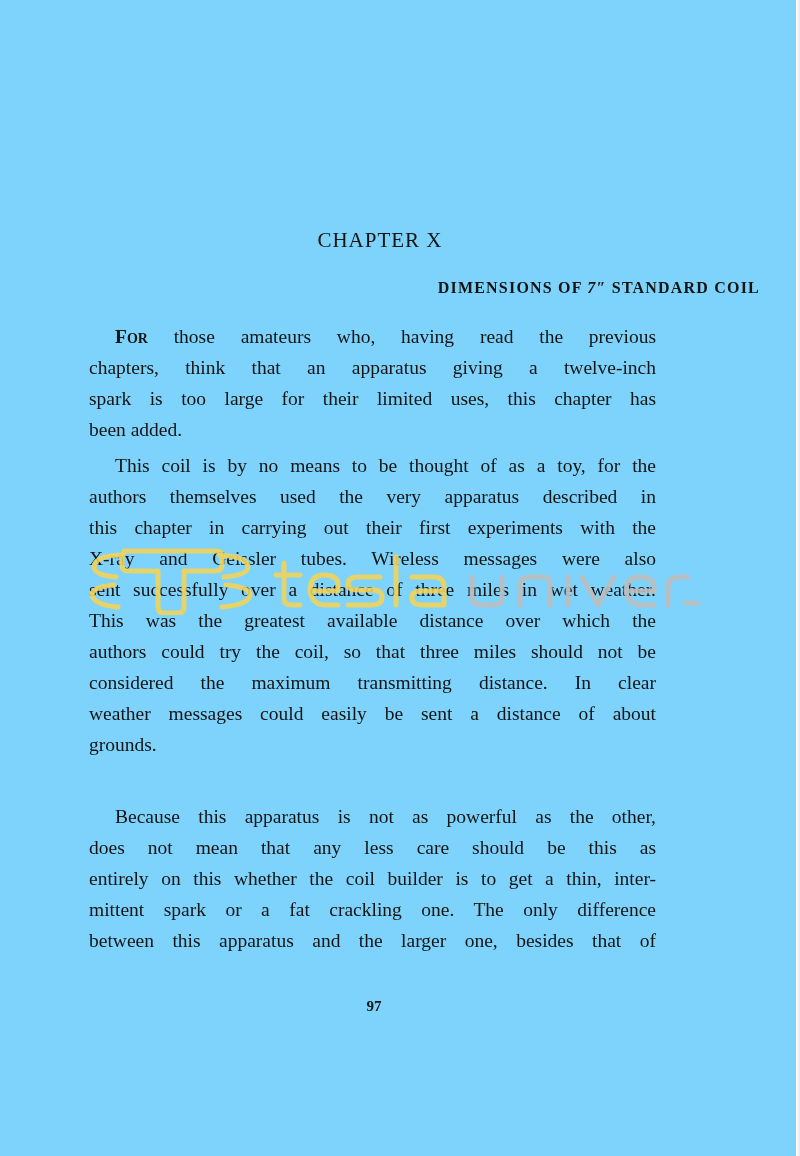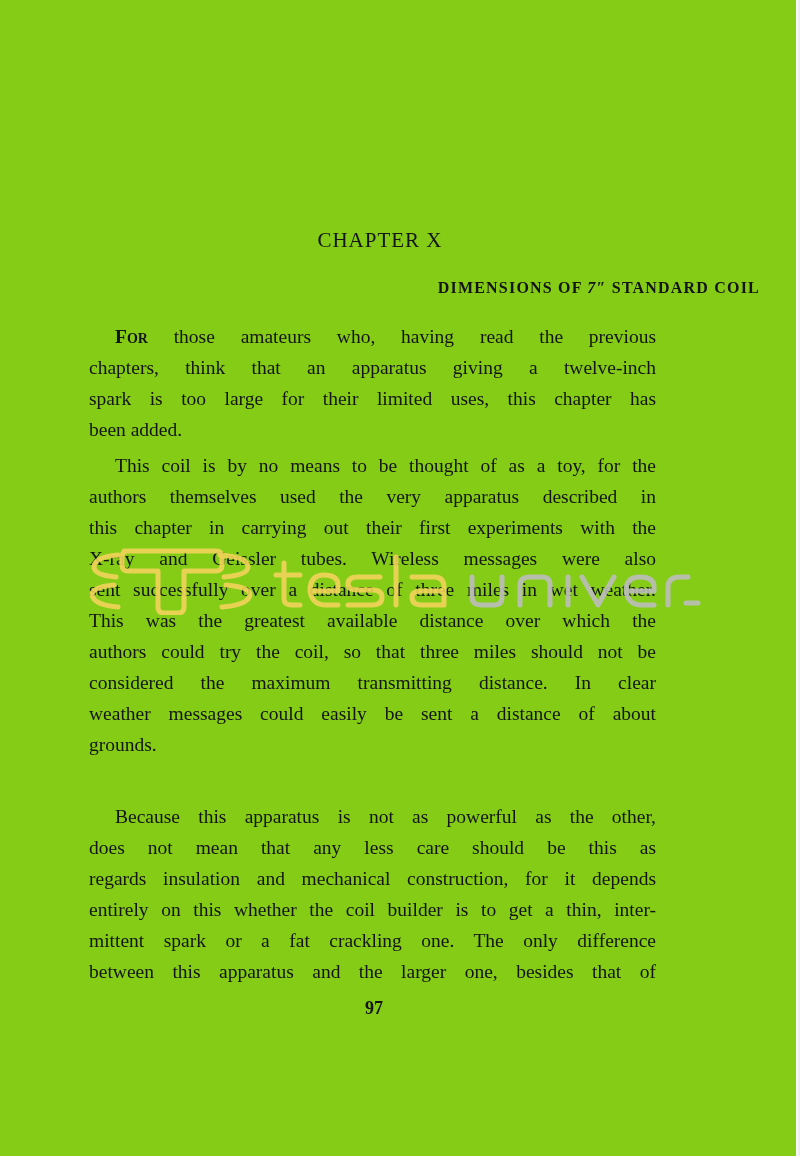--- a/index.html
+++ b/index.html
@@ -12,21 +12,21 @@
       height: 1156px;
       position: relative;
       overflow: hidden;
       font-family: "Liberation Serif", "DejaVu Serif", serif;
       color: #141414;
     }
     .page {
       position: absolute;
       left: 0; top: 0;
       width: 800px; height: 1156px;
-      background: #84cc16;
+      background: #7dd3fc;
     }
     .chapter-title {
       position: absolute;
       top: 228px;
       left: 0;
       width: 760px;
       text-align: center;
       font-size: 21px;
       letter-spacing: 1px;
       font-weight: normal;
@@ -73,21 +73,21 @@
     .smallcaps {
       font-variant: small-caps;
       font-weight: bold;
     }
     .page-number {
       position: absolute;
       top: 998px;
       left: 0;
       width: 748px;
       text-align: center;
-      font-size: 18px;
+      font-size: 15px;
       font-weight: bold;
     }
     .watermark {
       position: absolute;
       left: 88px;
       top: 543px;
       width: 630px;
       height: 72px;
       pointer-events: none;
     }
@@ -124,21 +124,20 @@
     <span class="line">This was the greatest available distance over which the</span>
     <span class="line">authors could try the coil, so that three miles should not be</span>
     <span class="line">considered the maximum transmitting distance.  In clear</span>
     <span class="line">weather messages could easily be sent a distance of about</span>
     <span class="line last">grounds.</span>
   </div>
 
   <div class="text-block" style="top:801px;">
     <span class="line indent">Because this apparatus is not as powerful as the other,</span>
     <span class="line">does not mean that any less care should be this as</span>
-    <span class="line">regards insulation and mechanical construction, for it depends</span>
     <span class="line">entirely on this whether the coil builder is to get a thin, inter-</span>
     <span class="line">mittent spark or a fat crackling one.  The only difference</span>
     <span class="line">between this apparatus and the larger one, besides that of</span>
   </div>
 
   <div class="page-number">97</div>
 
   <div class="watermark">
     <svg viewBox="0 0 630 72" xmlns="http://www.w3.org/2000/svg">
       <g fill="none" stroke="#f2d35a" stroke-width="5" stroke-linecap="round" stroke-linejoin="round" opacity="0.9">

